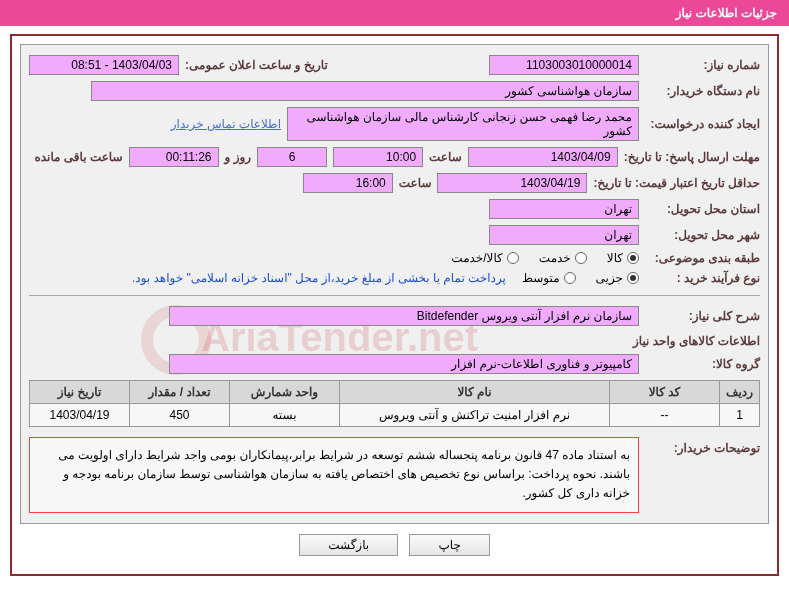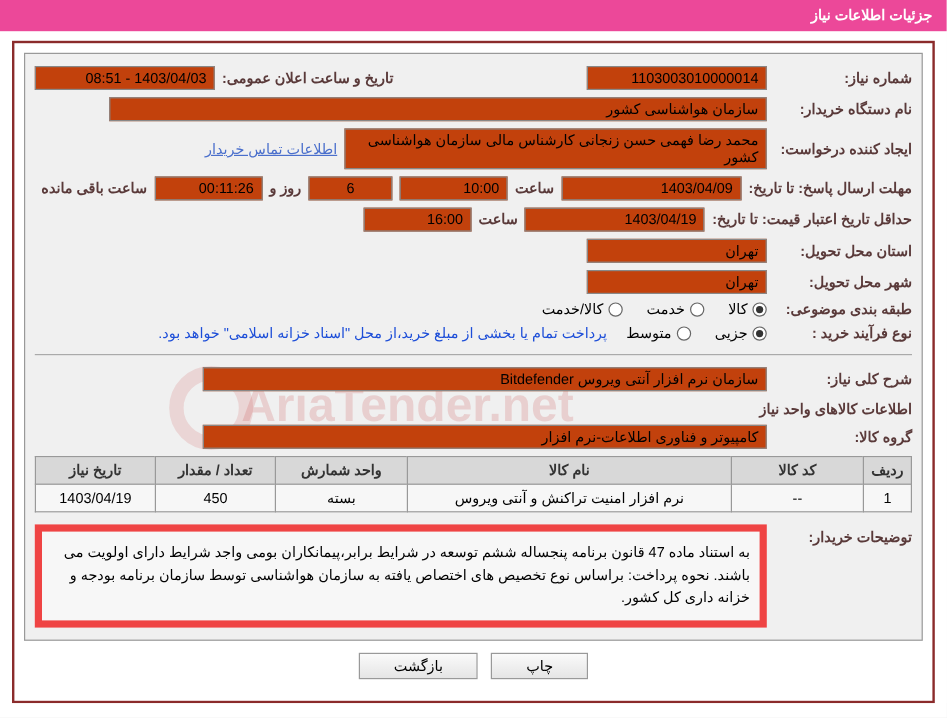--- a/index.html
+++ b/index.html
@@ -5,21 +5,21 @@
 * { box-sizing: border-box; margin: 0; padding: 0; }
 body { font-family: Tahoma, Arial, sans-serif; font-size: 12px; background: #fff; direction: rtl; }
 .page { width: 789px; margin: 0 auto; background: #fff; }
 .header-bar { background: #ec4899; color: #fff; padding: 6px 12px; font-weight: bold; }
 .outer-frame { border: 2px solid #8b2b2b; margin: 8px 10px 0 10px; padding: 8px; }
 .inner-panel { border: 1px solid #999; background: #f0f0f0; padding: 10px 8px; position: relative; }
 
 .row { display: flex; align-items: center; margin-bottom: 6px; gap: 6px; }
 .label { color: #5a3a3a; font-weight: bold; min-width: 115px; text-align: right; }
 .label-sm { color: #5a3a3a; font-weight: bold; text-align: right; }
-.val-box { background: #c2410c; border: 1px solid #888; padding: 2px 6px; min-height: 20px; display: inline-flex; align-items: center; }
+.val-box { background: #f0abfc; border: 1px solid #888; padding: 2px 6px; min-height: 20px; display: inline-flex; align-items: center; }
 .val-box.w-md { width: 150px; }
 .val-box.w-sm { width: 90px; }
 .val-box.w-xs { width: 70px; }
 .val-box.w-lg { width: 470px; }
 .val-box.w-xl { width: 548px; padding-left: 28px; }
 .link { color: #4a6fcc; text-decoration: underline; cursor: pointer; }
 
 .radio-group { display: flex; gap: 20px; align-items: center; }
 .radio-item { display: flex; align-items: center; gap: 4px; }
 .radio-circle { width: 12px; height: 12px; border: 1px solid #666; border-radius: 50%; display: inline-flex; align-items: center; justify-content: center; background: #fff; }
@@ -27,21 +27,21 @@
 
 .note-text { color: #1d4ed8; margin-right: 10px; }
 .divider { border-top: 1px solid #aaa; margin: 10px 0; }
 
 .section-title { color: #5a3a3a; font-weight: bold; margin: 8px 0 6px 0; }
 
 table.data { width: 100%; border-collapse: collapse; background: #fff; }
 table.data th { background: #d8d8d8; border: 1px solid #999; padding: 4px 6px; font-weight: bold; color: #333; }
 table.data td { background: #f7f7f7; border: 1px solid #999; padding: 4px 6px; text-align: center; }
 
-.note-box { border: 6px solid #ef4444; background: #f7f7f7; padding: 8px; margin-top: 4px; line-height: 1.6; text-align: right; }
+.note-box { border: 1px solid #ef4444; background: #f7f7f7; padding: 8px; margin-top: 4px; line-height: 1.6; text-align: right; }
 .row-align-top { display: flex; align-items: flex-start; gap: 6px; }
 
 .buttons { text-align: center; margin: 10px 0; }
 .btn { background: linear-gradient(#fafafa,#e5e5e5); border: 1px solid #999; padding: 3px 28px; font-family: inherit; font-size: 12px; cursor: pointer; margin: 0 4px; }
 
 .watermark { position: absolute; top: 260px; left: 120px; font-size: 40px; color: rgba(200,60,60,0.18); font-weight: bold; pointer-events: none; z-index: 0; direction: ltr; }
 .watermark .circle { display:inline-block; width:70px; height:70px; border:12px solid rgba(200,60,60,0.15); border-radius:50%; vertical-align:middle; margin-right:-10px; }
 .content-z { position: relative; z-index: 1; }
 </style>
 </head>

